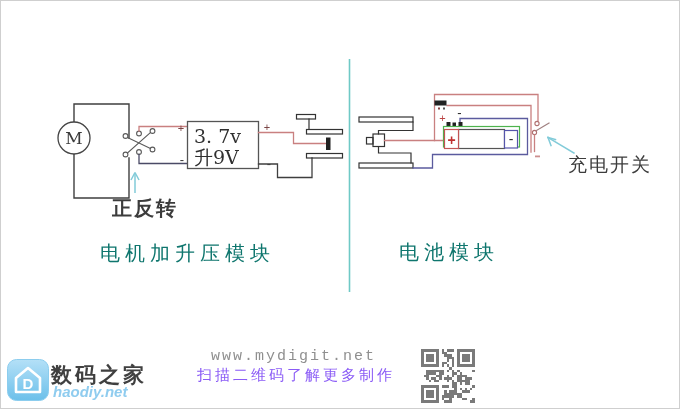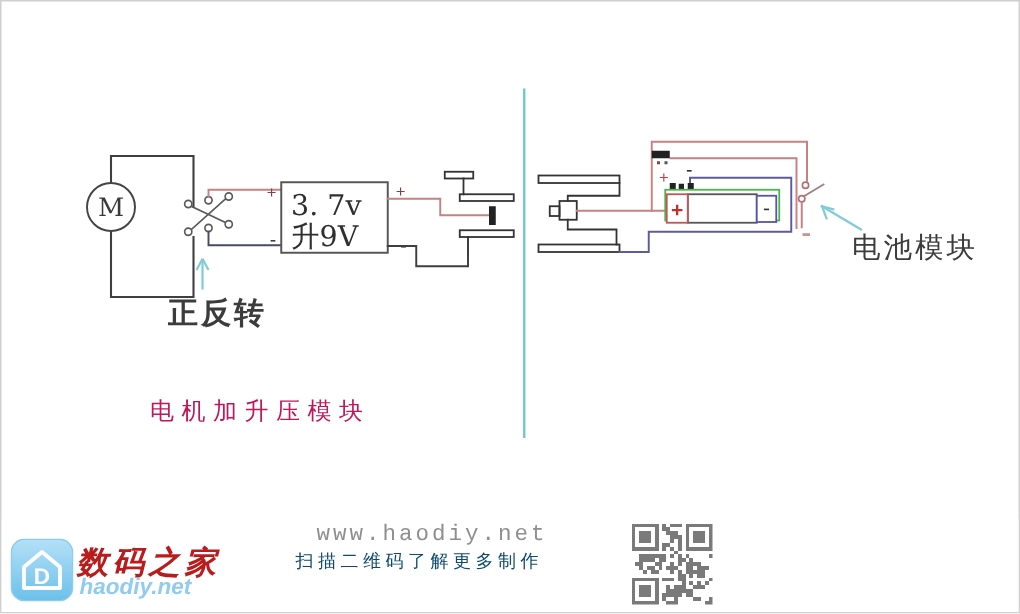--- a/index.html
+++ b/index.html
@@ -1,28 +1,28 @@
 <!DOCTYPE html>
 <html><head>
 <meta charset="utf-8">
 <style>
   html,body{margin:0;padding:0;background:#fff;}
   .frame{position:relative;width:680px;height:409px;background:#fff;border:1px solid #cfcfcf;box-sizing:border-box;overflow:hidden;font-family:"Liberation Sans",sans-serif;}
   .circuit-svg{position:absolute;left:0;top:0;}
   .lbl{position:absolute;font-family:"DejaVu Serif","Liberation Serif",serif;white-space:nowrap;}
   .lbl-dark{color:#3c3c3c;font-size:20px;letter-spacing:2px;}
-  .lbl-blue{color:#be185d;font-size:16px;letter-spacing:5px;margin-top:24px;}
+  .lbl-blue{color:#0f766e;font-size:20px;letter-spacing:5px;}
   .footer{position:absolute;left:0;top:345px;width:680px;height:64px;background:#fff;}
   .logo-icon{position:absolute;left:6px;top:13px;}
-  .brand{position:absolute;left:50px;top:15px;font-size:21px;letter-spacing:3px;color:#b91c1c;font-weight:bold;font-style:italic;}
+  .brand{position:absolute;left:50px;top:15px;font-size:21px;letter-spacing:3px;color:#404040;font-weight:bold;}
   .brand-domain{position:absolute;left:52px;top:37px;font-size:15px;font-style:italic;font-weight:bold;color:#8fccef;}
   .site-block{position:absolute;left:196px;top:2px;width:215px;color:#8b8b8b;}
   .site-line1{font-family:"Liberation Mono","DejaVu Sans Mono",monospace;font-size:15px;letter-spacing:2px;color:#8f8f8f;margin-left:14px;}
   .site-line2{font-size:13px;font-weight:bold;color:#848484;margin-top:1px;letter-spacing:.5px;}
-  .site-line3{font-size:12px;color:#0c4a6e;margin-top:1px;letter-spacing:3px;white-space:nowrap;}
+  .site-line3{font-size:15px;color:#8b5cf6;margin-top:1px;letter-spacing:3px;white-space:nowrap;}
   .qr{position:absolute;left:420px;top:3px;}
 </style>
 </head>
 <body>
 
 <div class="frame">
 
   <svg class="circuit-svg" width="680" height="345" viewBox="0 0 680 345">
 
     <g fill="none" stroke-linecap="square">
@@ -125,39 +125,40 @@
 
     <g stroke="#82cbd9" stroke-width="1.5" fill="none">
       <line x1="134" y1="192" x2="134" y2="172"></line>
       <line x1="134" y1="171.5" x2="130" y2="179"></line>
       <line x1="134" y1="171.5" x2="138" y2="179"></line>
     </g>
   </svg>
 
   <div class="lbl lbl-dark" style="left:111px;top:194px;font-weight:bold;">正反转</div>
   <div class="lbl lbl-blue" style="left:99px;top:239px;">电机加升压模块</div>
-  <div class="lbl lbl-dark" style="left:567px;top:151px;font-size:19px;">电池模块</div>
+  <div class="lbl lbl-blue" style="left:398px;top:238px;">电池模块</div>
+  <div class="lbl lbl-dark" style="left:567px;top:151px;font-size:19px;">充电开关</div>
 
   <div class="footer">
     <svg class="logo-icon" width="42" height="42" viewBox="0 0 42 42">
       <defs>
         <linearGradient id="lg" x1="0" y1="0" x2="0" y2="1">
           <stop offset="0" stop-color="#b4e0f7"></stop>
           <stop offset="1" stop-color="#6cc0ea"></stop>
         </linearGradient>
       </defs>
       <rect x="0.5" y="0.5" width="41" height="41" rx="9" fill="url(#lg)" stroke="#8ccdee" stroke-width="1"></rect>
       <path d="M9,19 L21,9 L33,19 V33 H9 Z" fill="none" stroke="#fff" stroke-width="2.6" stroke-linejoin="round"></path>
       <text x="21" y="30" text-anchor="middle" font-size="15" font-weight="bold" fill="#fff" font-family="Liberation Sans,sans-serif">D</text>
     </svg>
     <div class="brand">数码之家</div>
     <div class="brand-domain">haodiy.net</div>
 
     <div class="site-block">
-      <div class="site-line1">www.haodiy.net</div>
+      <div class="site-line1">www.mydigit.net</div>
       <div class="site-line3">扫描二维码了解更多制作</div>
     </div>
 
     <svg class="qr" id="qr-code" width="54" height="54" viewBox="0 0 21 21" shape-rendering="crispEdges">
         <rect x="0" y="0" width="1" height="1" fill="#7a7a7a"></rect>
         <rect x="1" y="0" width="1" height="1" fill="#7a7a7a"></rect>
         <rect x="2" y="0" width="1" height="1" fill="#7a7a7a"></rect>
         <rect x="3" y="0" width="1" height="1" fill="#7a7a7a"></rect>
         <rect x="4" y="0" width="1" height="1" fill="#7a7a7a"></rect>
         <rect x="5" y="0" width="1" height="1" fill="#7a7a7a"></rect>

